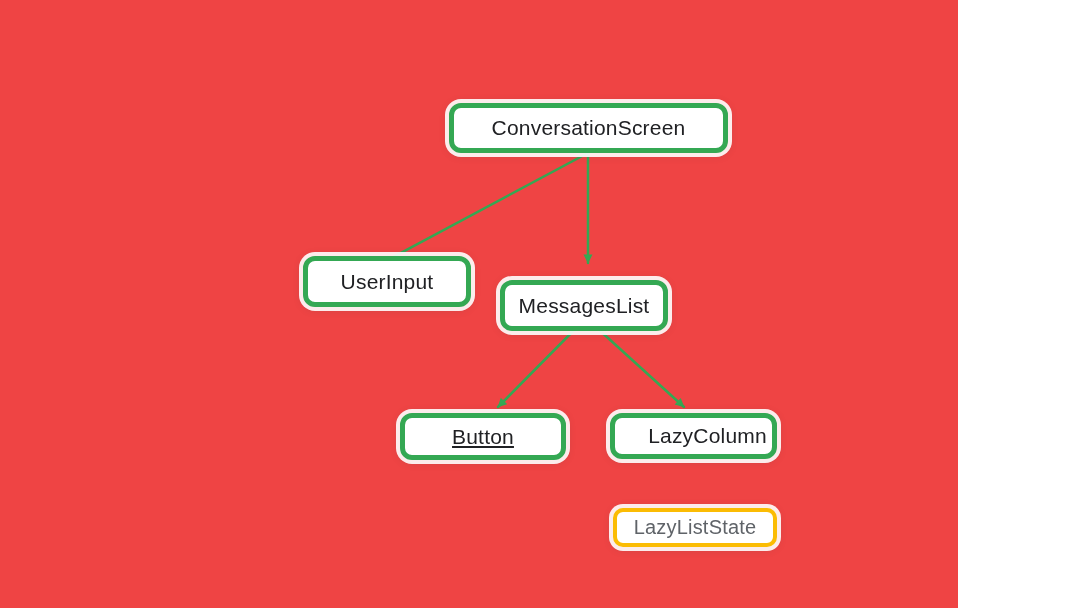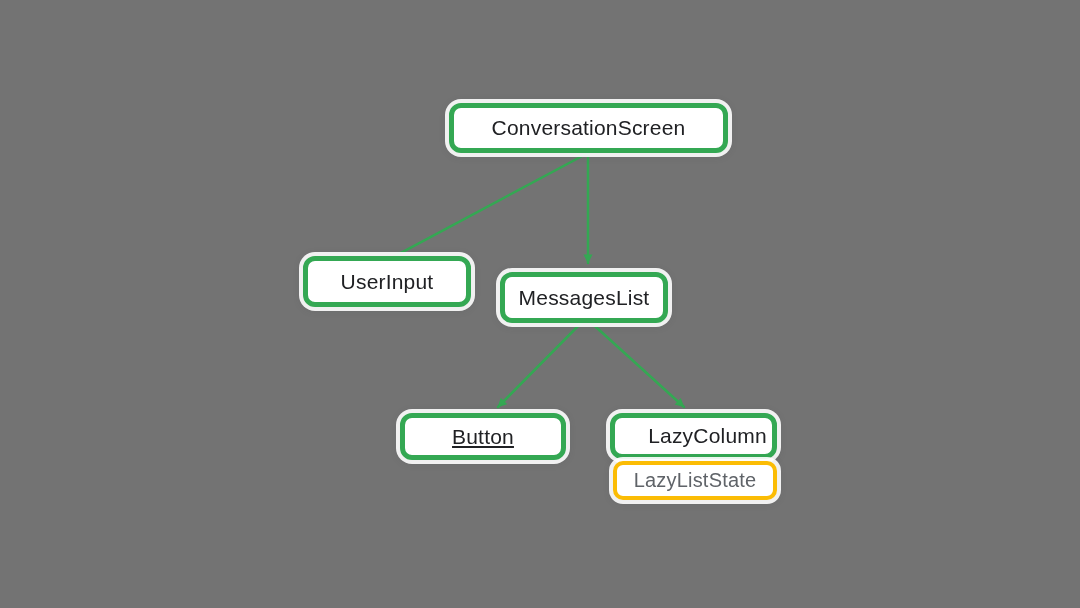--- a/index.html
+++ b/index.html
@@ -3,23 +3,23 @@
 <meta charset="utf-8">
 <style>
   html, body {
     margin: 0;
     padding: 0;
     background: #ffffff;
     font-family: "Liberation Sans", "DejaVu Sans", sans-serif;
   }
   .canvas {
     position: relative;
-    width: 1080px;
+    width: 958px;
     height: 608px;
-    background: #737373;
+    background: #ef4444;
     overflow: hidden;
   }
   .edges-layer {
     position: absolute;
     left: 0;
     top: 0;
     width: 1080px;
     height: 608px;
     pointer-events: none;
   }
@@ -36,25 +36,26 @@
     color: #202124;
     font-size: 21px;
     letter-spacing: 0.2px;
     white-space: nowrap;
   }
   .node--state {
     border: 4px solid #FBBC04;
     border-radius: 10px;
     color: #5F6368;
     font-size: 20px;
+    margin-top: 47px;
   }
   
   .node--conversation-screen { left: 449px; top: 103px; width: 279px; height: 50px; }
   .node--user-input          { left: 303px; top: 256px; width: 168px; height: 51px; }
-  .node--messages-list       { left: 500px; top: 272px; width: 168px; height: 51px; }
+  .node--messages-list       { left: 500px; top: 280px; width: 168px; height: 51px; }
   .node--button              { left: 400px; top: 413px; width: 166px; height: 47px; text-decoration: underline; }
   .node--lazy-column         { left: 610px; top: 413px; width: 167px; height: 46px; padding-left: 28px; }
   .node--lazy-list-state     { left: 613px; top: 461px; width: 164px; height: 39px; }
 </style>
 </head>
 <body>
 
 <div class="canvas">
 
   <svg class="edges-layer" width="1080" height="608" viewBox="0 0 1080 608" xmlns="http://www.w3.org/2000/svg">

